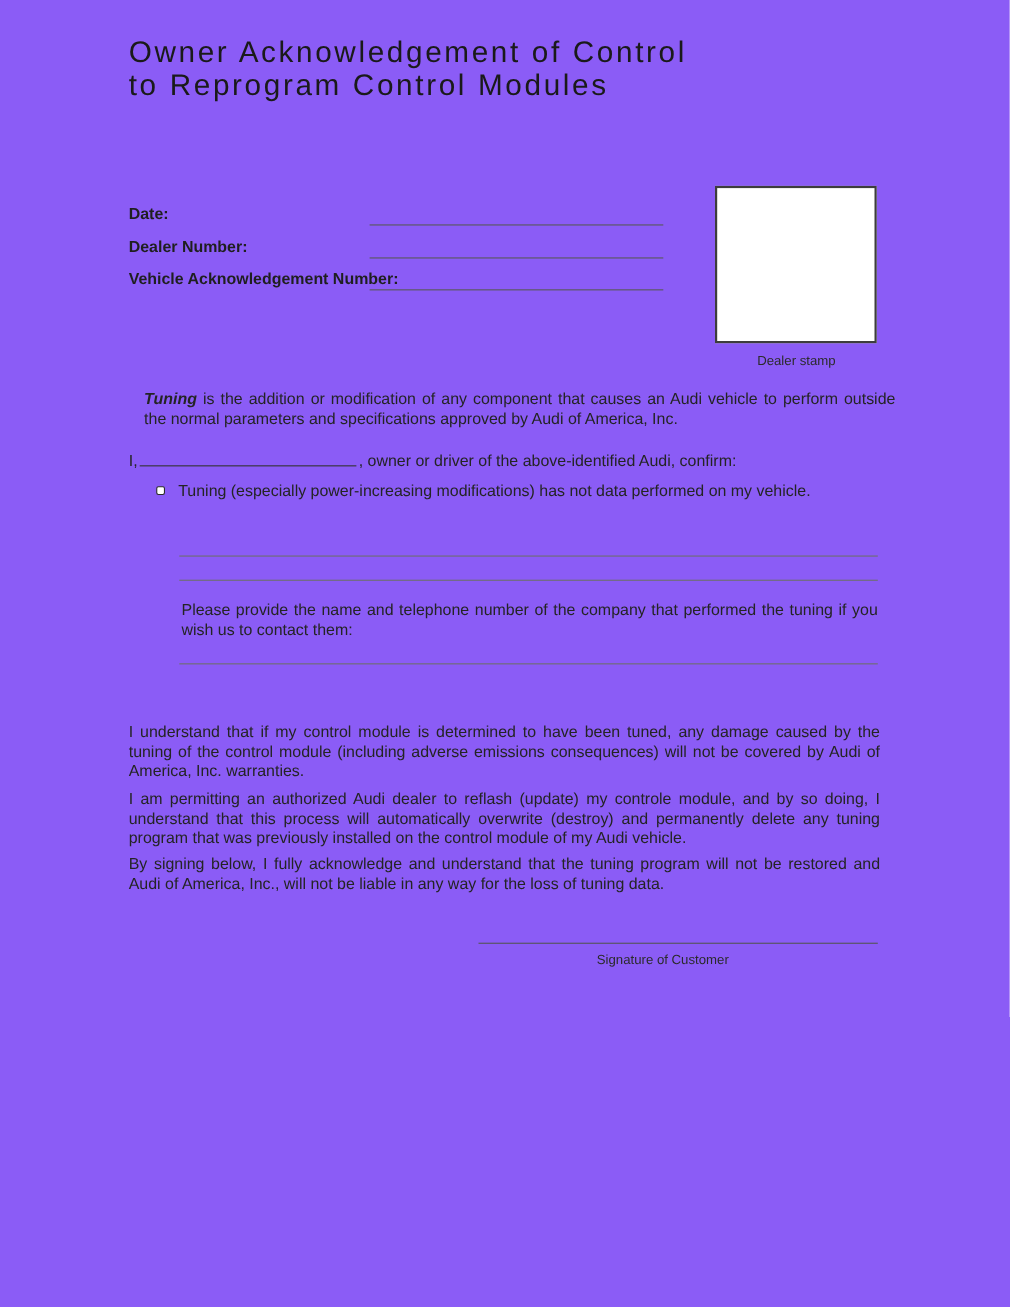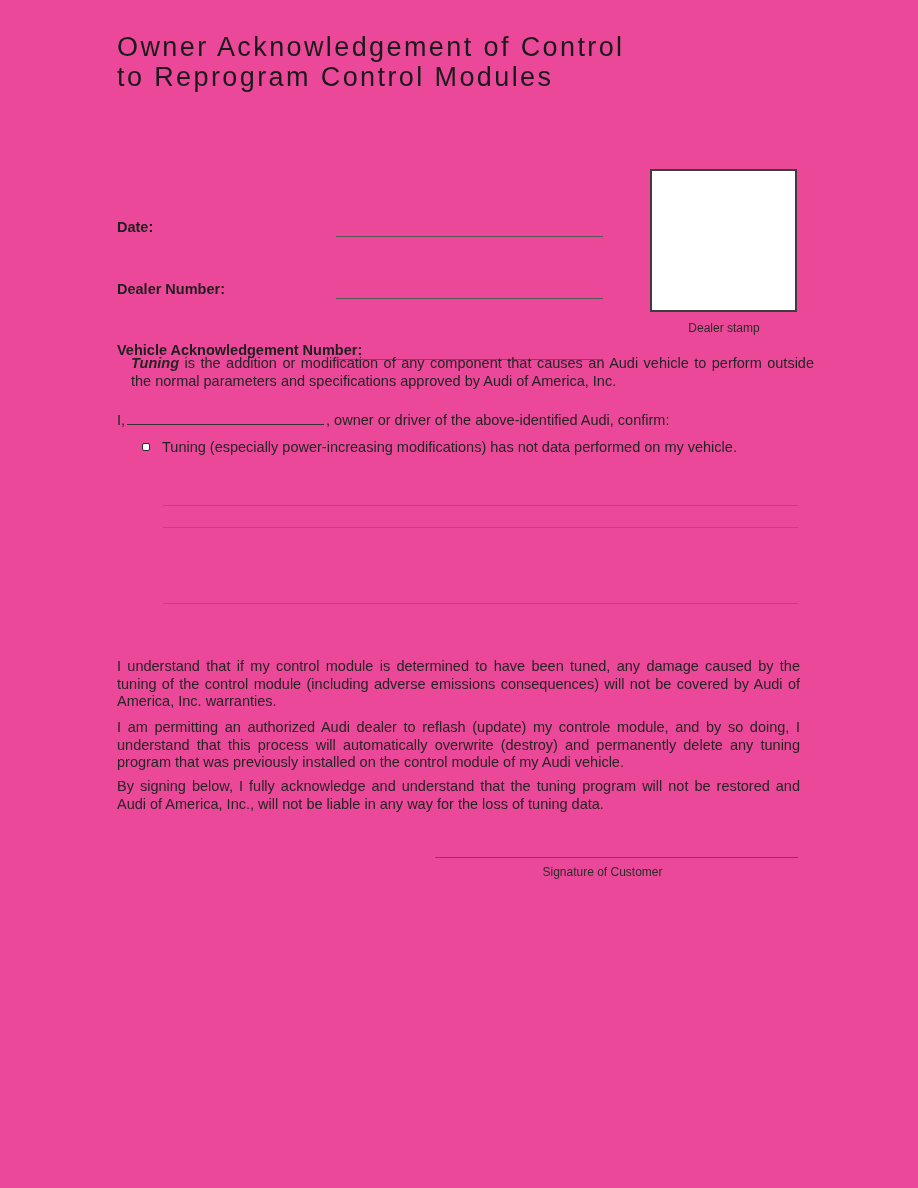--- a/index.html
+++ b/index.html
@@ -1,41 +1,41 @@
 <!DOCTYPE html>
 <html><head>
 <meta charset="utf-8">
 <style>
   * { margin: 0; padding: 0; box-sizing: border-box; }
   html, body { background: #ffffff; }
   .page {
     position: relative;
     width: 918px;
     height: 1188px;
-    background: #ec4899;
+    background: #8b5cf6;
     font-family: "Liberation Sans", sans-serif;
     color: #242424;
     overflow: hidden;
   }
 
   
   .title {
     position: absolute;
     left: 117px;
     top: 33px;
     font-size: 27px;
     line-height: 29.5px;
     font-weight: 400;
     letter-spacing: 2.4px;
     color: #1a1a1a;
   }
 
   
   .fields { position: absolute; left: 117px; top: 184px; width: 540px; }
-  .field-row { position: relative; height: 29.7px; margin-top: 32px; }
+  .field-row { position: relative; height: 29.7px; }
   .field-label {
     position: absolute; left: 0; top: 3px;
     font-size: 14.5px; font-weight: bold; color: #1f1f1f;
   }
   .field-line {
     position: absolute; left: 219px; top: 20px;
     width: 267px; height: 0;
     border-top: 1.6px solid #595959;
   }
 
@@ -138,20 +138,21 @@
 
   <div class="checkbox-list body-text">
     <div class="checkbox-item">
       <span class="checkbox"></span><span>Tuning (especially power-increasing modifications) has not data performed on my vehicle.</span>
     </div>
   </div>
 
   <div class="write-line" style="top: 505px;"></div>
   <div class="write-line" style="top: 527px;"></div>
 
+  <p class="contact-prompt body-text">Please provide the name and telephone number of the company that performed the tuning if you wish us to contact them:</p>
 
   <div class="write-line" style="top: 603px;"></div>
 
   <p class="para para-1 body-text">I understand that if my control module is determined to have been tuned, any damage caused by the tuning of the control module (including adverse emissions consequences) will not be covered by Audi of America, Inc. warranties.</p>
   <p class="para para-2 body-text">I am permitting an authorized Audi dealer to reflash (update) my controle module, and by so doing, I understand that this process will automatically overwrite (destroy) and permanently delete any tuning program that was previously installed on the control module of my Audi vehicle.</p>
   <p class="para para-3 body-text">By signing below, I fully acknowledge and understand that the tuning program will not be restored and Audi of America, Inc., will not be liable in any way for the loss of tuning data.</p>
 
   <div class="sig-line"></div>
   <div class="sig-label">Signature of Customer</div>
 

